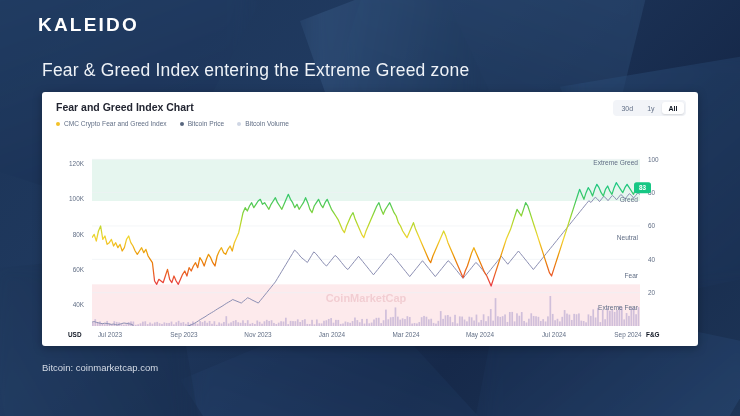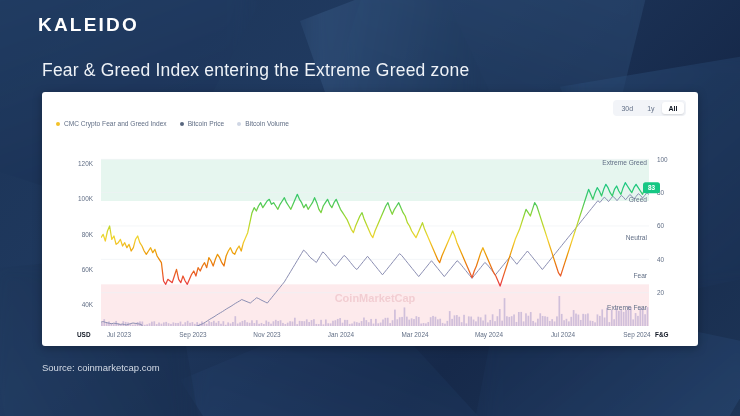--- a/index.html
+++ b/index.html
@@ -56,21 +56,21 @@
 
   #range-switch { position:absolute; right:12px; top:8px; display:flex;
     background:#f2f4f8; border-radius:4px; padding:2px; gap:1px; }
   .range-btn { font-size:7px; color:#616e85; padding:2.5px 6.5px;
     border-radius:3px; border:none; background:transparent;
     font-family:inherit; cursor:pointer; }
   .range-btn.active { background:#fff; color:#0d1421; font-weight:bold;
     box-shadow:0 1px 2px rgba(0,0,0,.12); }
 
   
-  #plot-wrap { position:absolute; left:9px; top:48px; width:656px; height:206px;text-align:center; }
+  #plot-wrap { position:absolute; left:0; top:48px; width:656px; height:206px;text-align:center; }
   #plot-svg { position:absolute; left:0; top:0; }
   .ytick-l { font-size:6.4px; fill:#616e85; text-anchor:end; }
   .ytick-r { font-size:6.4px; fill:#616e85; text-anchor:start; }
   .xtick   { font-size:6.4px; fill:#616e85; text-anchor:middle; }
   .axis-cap{ font-size:6.4px; fill:#0d1421; font-weight:bold; }
   .zonelbl { font-size:6.6px; fill:#616e85; text-anchor:end; }
   .wm      { font-size:11px; fill:#e9b6bd; opacity:.55; font-weight:bold; }
   #badge-text { font-size:6.4px; fill:#fff; font-weight:bold; text-anchor:middle; }
 
   
@@ -87,20 +87,21 @@
   <div class="poly p5"></div>
   <div class="poly p6"></div>
   <div class="poly p7"></div>
 </div>
 
 <div id="brand">KALEIDO</div>
 <div id="headline">Fear &amp; Greed Index entering the Extreme Greed zone</div>
 
 <div id="chart-card">
 
+  <div id="card-title">Fear and Greed Index Chart</div>
 
   <div id="legend">
     <div class="leg">
       <span class="dot idx"></span>
       <span>CMC Crypto Fear and Greed Index</span>
     </div>
     <div class="leg">
       <span class="dot price"></span>
       <span>Bitcoin Price</span>
     </div>
@@ -422,13 +423,13 @@
         </g>
 
       <g>
         <rect id="badge-rect" x="592" y="42.17" width="17" height="11" rx="2.5" fill="#16c784"></rect>
         <text id="badge-text" x="600.5" y="49.97">83</text>
       </g>
     </svg>
   </div>
 </div>
 
-<div id="source">Source: coinmarketcap.com</div>
+<div id="source">Bitcoin: coinmarketcap.com</div>
 
 </body></html>

